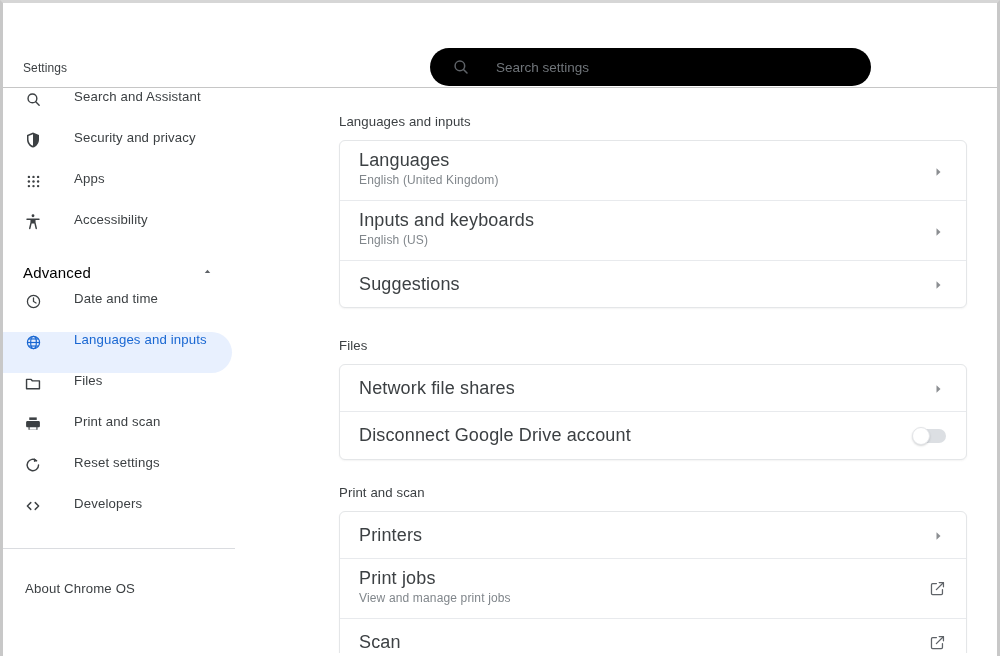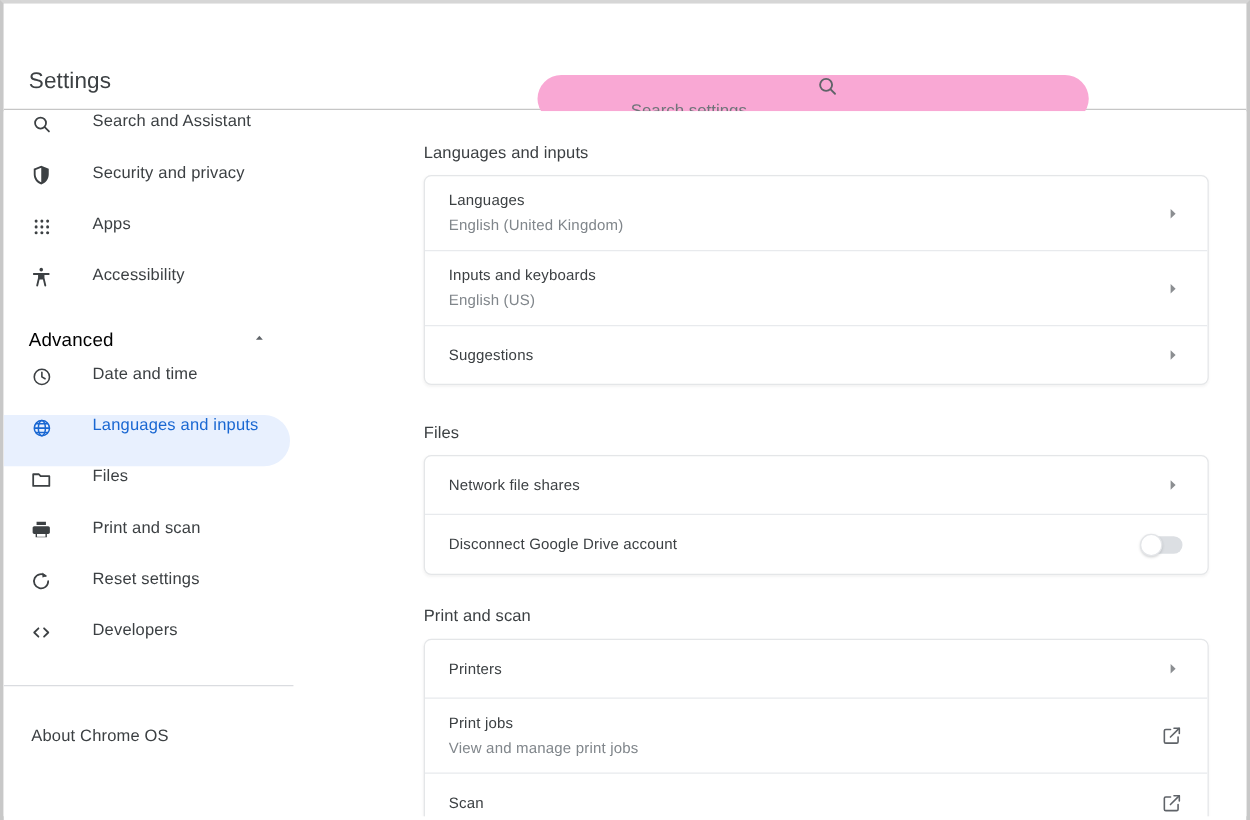--- a/index.html
+++ b/index.html
@@ -39,36 +39,35 @@
     background: #ffffff;
     border-bottom: 1px solid #c6c6c6;
     display: flex;
     align-items: flex-end;
     padding-bottom: 10px;
   }
   .header-title {
     position: absolute;
     left: 20px;
     bottom: 12px;
-    font-size: 18px;
+    font-size: 12px;
     color: #3c4043;
     letter-spacing: .1px;
   }
   .search-box {
     position: absolute;
     left: 427px;
-    top: 57px;
+    top: 45px;
     width: 441px;
     height: 38px;
-    background: #f9a8d4;
+    background: #000000;
     border-radius: 19px;
     display: flex;
     align-items: center;
     padding-left: 22px;
-    flex-direction: column;
   }
   .search-icon { width: 18px; height: 18px; flex: none; display:block; }
   .search-input {
     border: none;
     outline: none;
     background: transparent;
     font-family: "Liberation Sans", sans-serif;
     font-size: 13.5px;
     color: #5f6368;
     margin-left: 26px;
@@ -194,21 +193,21 @@
     display: flex;
     align-items: center;
     min-height: 48px;
     padding: 11px 20px 11px 19px;
     border-bottom: 1px solid #e8eaed;
     cursor: pointer;
   }
   .row:last-child { border-bottom: none; }
   .row .texts { display: flex; flex-direction: column; justify-content: center; }
   .row .title {
-    font-size: 12px;
+    font-size: 18px;
     color: #3c4043;
     letter-spacing: .15px;
     line-height: 17px;
   }
   .row .sub {
     font-size: 12px;
     color: #80868b;
     letter-spacing: .15px;
     line-height: 18px;
     margin-top: 2px;

